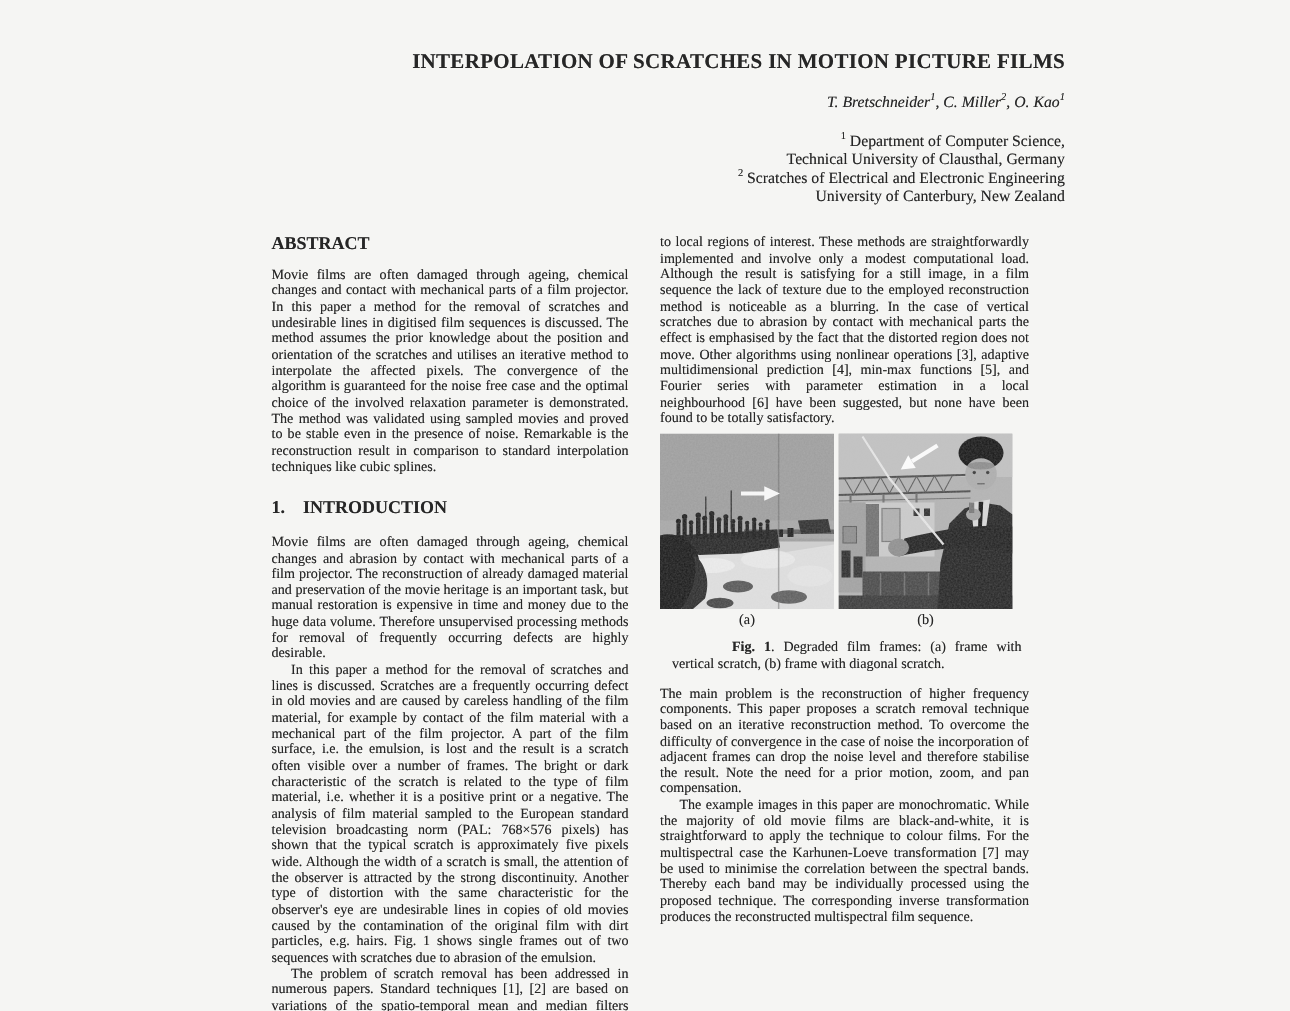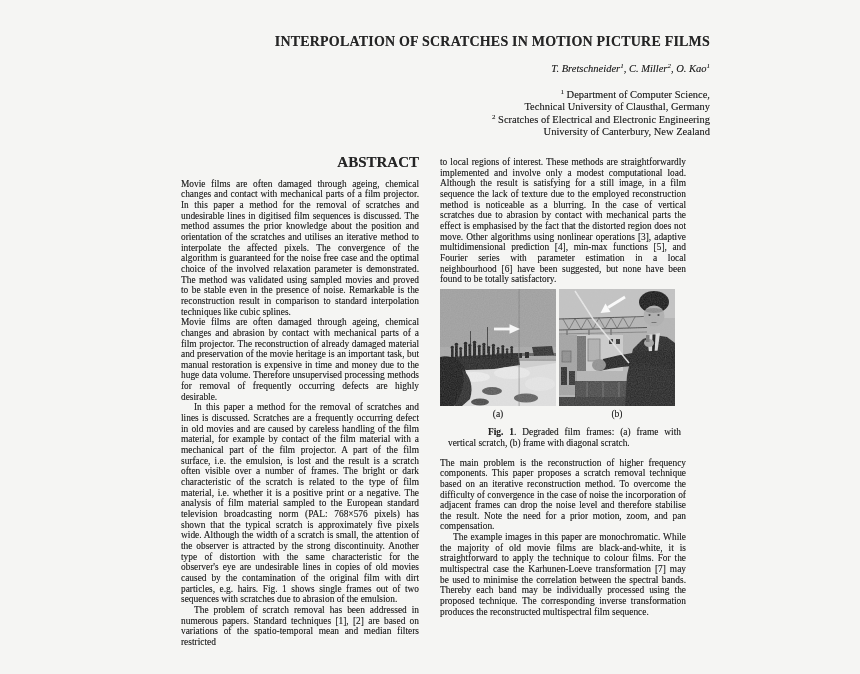--- a/index.html
+++ b/index.html
@@ -13,21 +13,21 @@
   .page{position:relative;width:860px;height:674px;}
   .doc{text-shadow:0 0 0.3px rgba(40,40,40,0.5);}
   .header{position:absolute;left:150px;top:34px;width:560px;text-align:right;}
   .title{font-size:14px;font-weight:bold;letter-spacing:0.2px;}
   .authors{font-size:10.5px;font-style:italic;margin-top:13px;}
   .affiliations{font-size:10.5px;line-height:12.4px;margin-top:15px;}
   sup{font-size:7px;line-height:0;vertical-align:super;}
   .col{position:absolute;top:157px;font-size:9.4px;line-height:10.65px;text-align:justify;}
   .col-left{left:181px;width:238px;}
   .col-right{left:440px;width:246px;}
-  .sec-heading{font-size:15px;font-weight:bold;text-align:right;margin:0 0 11px 0;}
+  .sec-heading{font-size:12px;font-weight:bold;text-align:left;margin:0 0 11px 0;}
   .sec-heading.intro{margin:16px 0 13px 0;}
   .sec-num{margin-right:12px;}
   p{margin:0;}
   .ind{text-indent:13px;}
   .figure{margin-top:4px;}
   .fig-images{display:flex;gap:3px;}
   .fig-frame{width:116px;height:117px;display:block;}
   .fig-labels{display:flex;margin-top:3px;font-size:9.5px;text-align:center;}
   .fig-labels div{width:116px;}
   .fig-labels div:last-child{margin-left:3px;}
@@ -48,20 +48,23 @@
       <div><sup>1</sup><span> Department of Computer Science,</span></div>
       <div><span>Technical University of Clausthal, Germany</span></div>
       <div><sup>2</sup><span> Scratches of Electrical and Electronic Engineering</span></div>
       <div><span>University of Canterbury, New Zealand</span></div>
     </div>
   </div>
 
   <div class="col col-left">
     <div class="sec-heading">ABSTRACT</div>
     <p>Movie films are often damaged through ageing, chemical changes and contact with mechanical parts of a film projector. In this paper a method for the removal of scratches and undesirable lines in digitised film sequences is discussed. The method assumes the prior knowledge about the position and orientation of the scratches and utilises an iterative method to interpolate the affected pixels. The convergence of the algorithm is guaranteed for the noise free case and the optimal choice of the involved relaxation parameter is demonstrated. The method was validated using sampled movies and proved to be stable even in the presence of noise. Remarkable is the reconstruction result in comparison to standard interpolation techniques like cubic splines.</p>
+    <div class="sec-heading intro">
+      <span class="sec-num">1.</span><span>INTRODUCTION</span>
+    </div>
     <p>Movie films are often damaged through ageing, chemical changes and abrasion by contact with mechanical parts of a film projector. The reconstruction of already damaged material and preservation of the movie heritage is an important task, but manual restoration is expensive in time and money due to the huge data volume. Therefore unsupervised processing methods for removal of frequently occurring defects are highly desirable.</p>
     <p class="ind">In this paper a method for the removal of scratches and lines is discussed. Scratches are a frequently occurring defect in old movies and are caused by careless handling of the film material, for example by contact of the film material with a mechanical part of the film projector. A part of the film surface, i.e. the emulsion, is lost and the result is a scratch often visible over a number of frames. The bright or dark characteristic of the scratch is related to the type of film material, i.e. whether it is a positive print or a negative. The analysis of film material sampled to the European standard television broadcasting norm (PAL: 768×576 pixels) has shown that the typical scratch is approximately five pixels wide. Although the width of a scratch is small, the attention of the observer is attracted by the strong discontinuity. Another type of distortion with the same characteristic for the observer's eye are undesirable lines in copies of old movies caused by the contamination of the original film with dirt particles, e.g. hairs. Fig. 1 shows single frames out of two sequences with scratches due to abrasion of the emulsion.</p>
     <p class="ind">The problem of scratch removal has been addressed in numerous papers. Standard techniques [1], [2] are based on variations of the spatio-temporal mean and median filters restricted</p>
   </div>
 
   <div class="col col-right">
     <p>to local regions of interest. These methods are straightforwardly implemented and involve only a modest computational load. Although the result is satisfying for a still image, in a film sequence the lack of texture due to the employed reconstruction method is noticeable as a blurring. In the case of vertical scratches due to abrasion by contact with mechanical parts the effect is emphasised by the fact that the distorted region does not move. Other algorithms using nonlinear operations [3], adaptive multidimensional prediction [4], min-max functions [5], and Fourier series with parameter estimation in a local neighbourhood [6] have been suggested, but none have been found to be totally satisfactory.</p>
 
     <div class="figure">
       <div class="fig-images">

